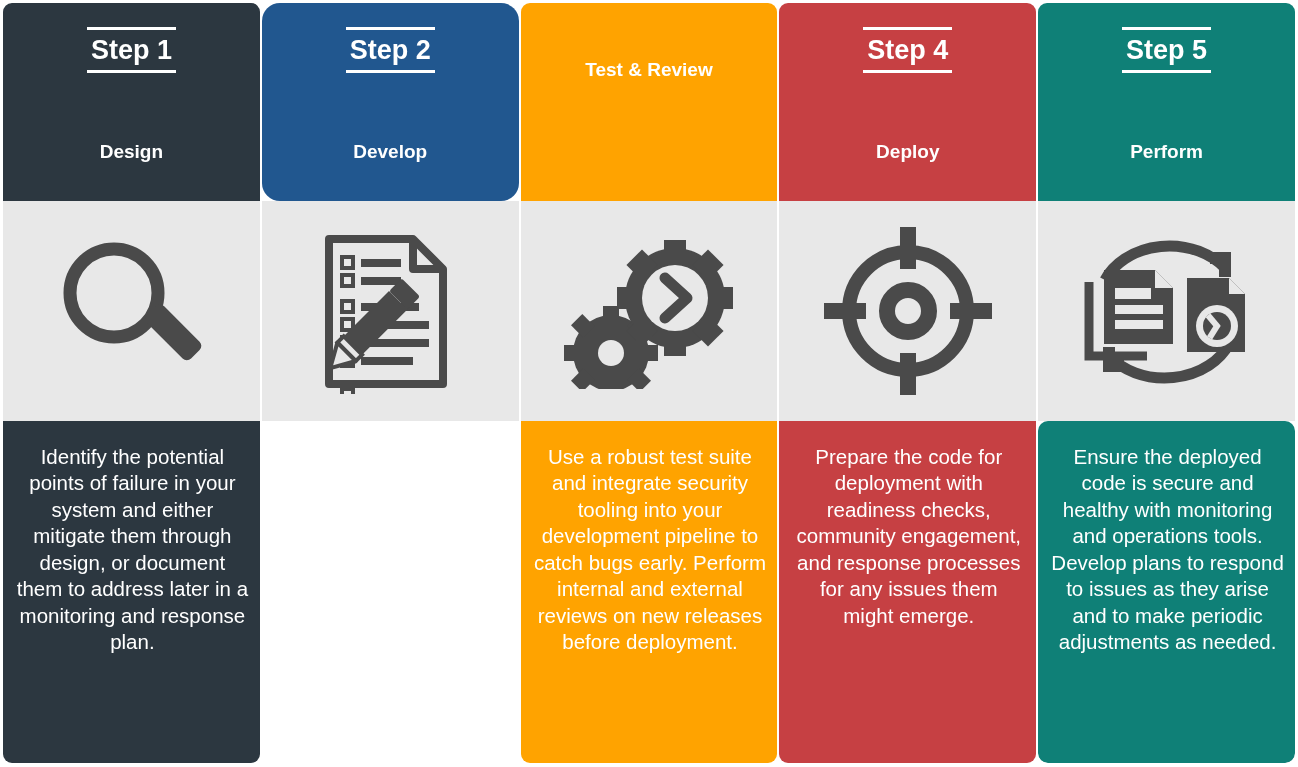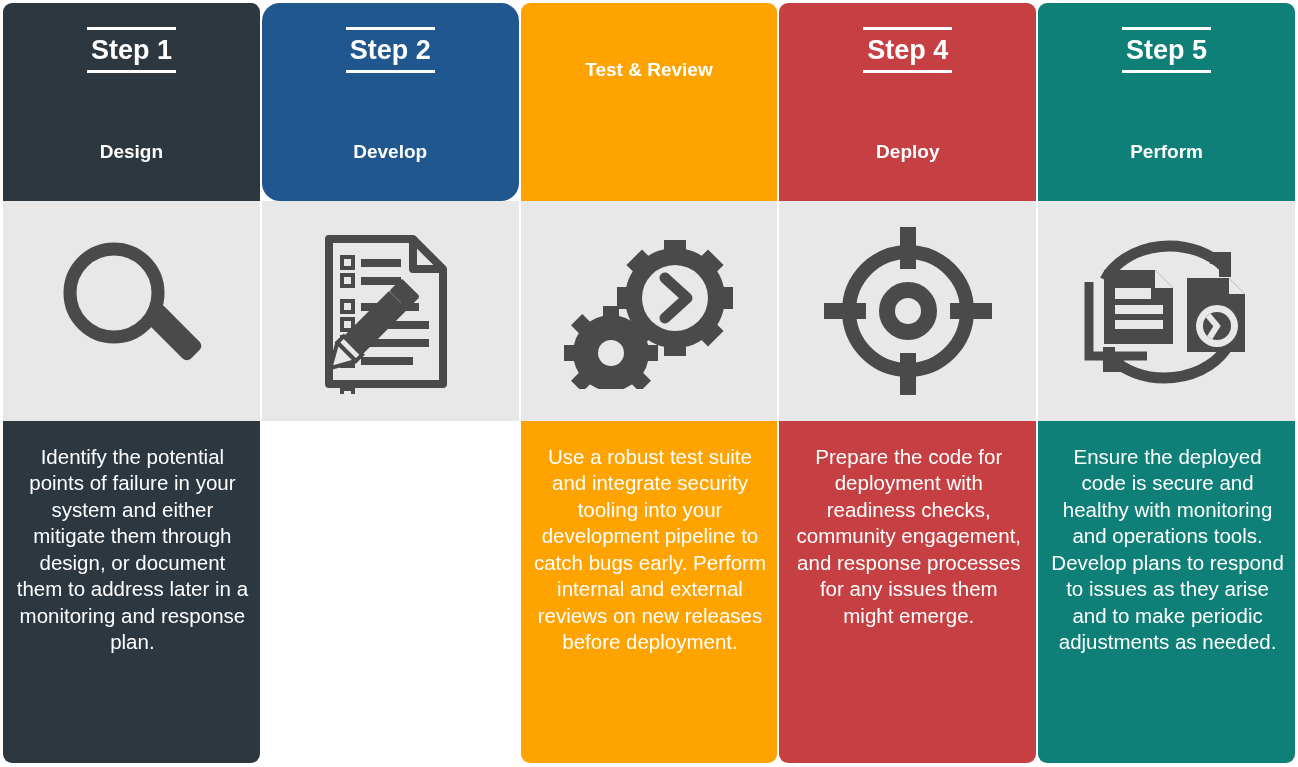--- a/index.html
+++ b/index.html
@@ -244,16 +244,16 @@
 
           <path d="M110 44 H152 L168 60 V118 H110 Z" fill="#4a4a4a"></path>
           <path d="M152 44 V60 H168" fill="#e8e8e8"></path>
           <circle cx="140" cy="92" r="21" fill="#e8e8e8"></circle>
           <circle cx="140" cy="92" r="14" fill="#4a4a4a"></circle>
           <rect x="137" y="78" width="6" height="16" fill="#e8e8e8" transform="rotate(-40 140 92)"></rect>
           <rect x="137" y="90" width="6" height="16" fill="#e8e8e8" transform="rotate(32 140 92)"></rect>
         </svg>
       </span>
     </div>
-    <div class="col-body" style="background: rgb(15, 128, 119);">Ensure the deployed code is secure and healthy with monitoring and operations tools. Develop plans to respond to issues as they arise and to make periodic adjustments as needed.</div>
+    <div class="col-body" style="background: rgb(15, 128, 119); border-radius: 10px;">Ensure the deployed code is secure and healthy with monitoring and operations tools. Develop plans to respond to issues as they arise and to make periodic adjustments as needed.</div>
   </div>
 
 </div>
 
 </body></html>

